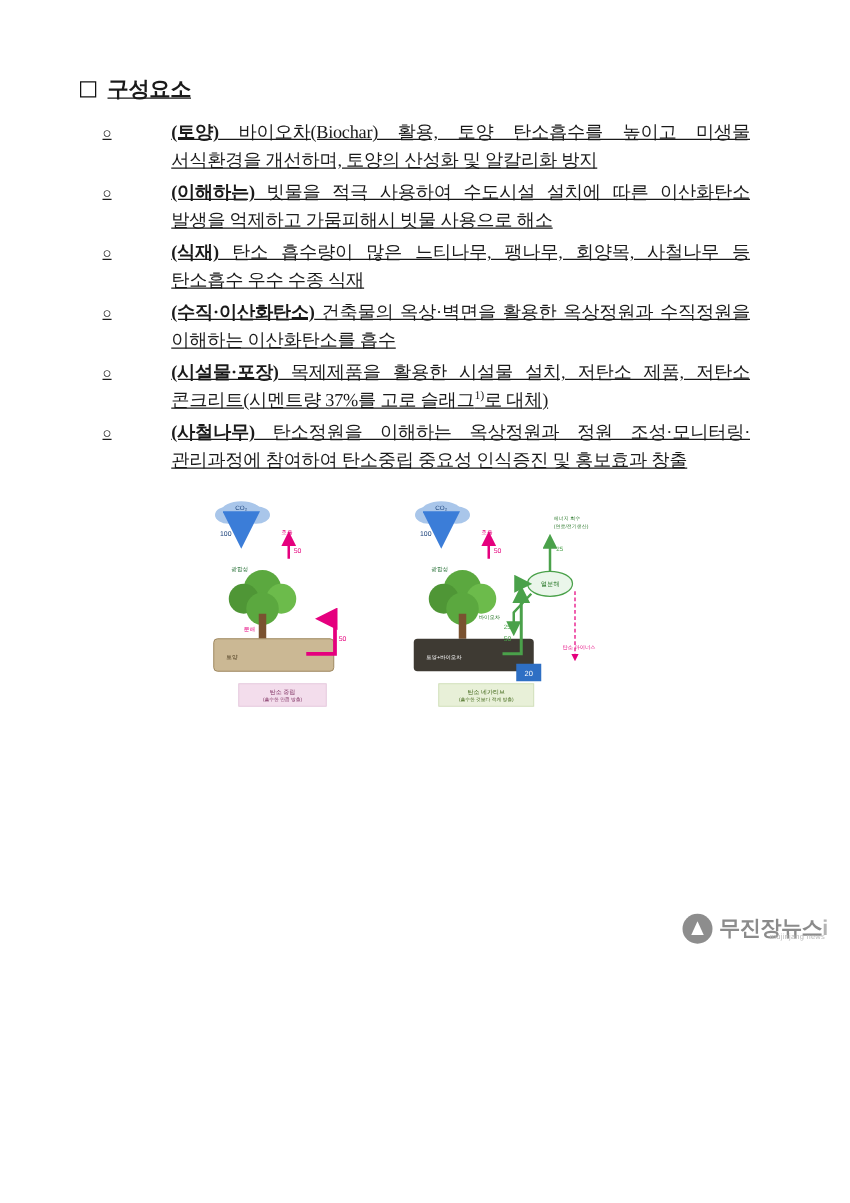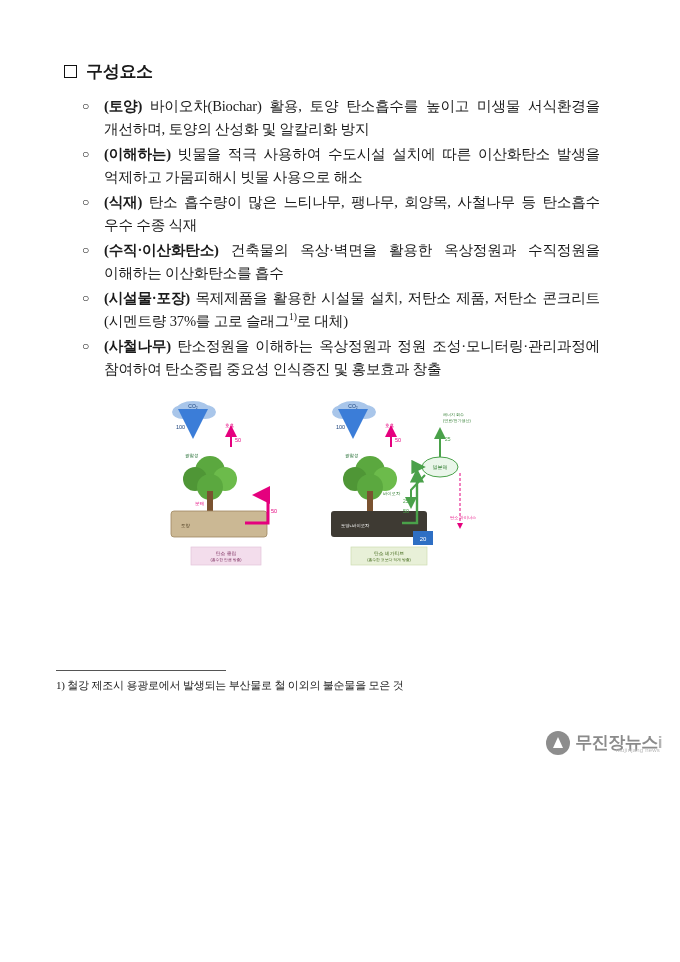--- a/index.html
+++ b/index.html
@@ -14,20 +14,21 @@
     color: #1a1a1a;
     position: relative;
     overflow: hidden;
   }
   .page {
     position: relative;
     width: 680px;
     height: 773px;
     box-sizing: border-box;
     padding: 60px 80px 0 56px;
+    text-decoration: underline;
   }
   
   .heading {
     display: flex;
     align-items: center;
     gap: 9px;
     margin-left: 8px;
     margin-bottom: 12px;
   }
   .heading .sq {
@@ -61,20 +62,21 @@
     padding-left: 26px;
     color: #111;
   }
   .list .content {
     flex: 1 1 auto;
     font-size: 14.6px;
     line-height: 23px;
     text-align: justify;
     letter-spacing: -0.2px;
     word-break: keep-all;
+    margin-left: 33px;
   }
   .list .content b {
     font-weight: bold;
   }
   sup.fn {
     font-size: 9.5px;
     vertical-align: super;
     line-height: 0;
   }
   
@@ -291,24 +293,20 @@
         <rect x="258" y="136" width="20" height="14" fill="#2e6fc4"></rect>
         <text x="268" y="146" font-size="6" fill="#ffffff" text-anchor="middle" font-family="Liberation Sans, sans-serif">20</text>
 
         <rect x="196" y="152" width="76" height="18" fill="#e8f0d8" stroke="#cdddb3" stroke-width="0.7"></rect>
         <text x="234" y="160" font-size="4.8" fill="#3c6313" text-anchor="middle" font-family="Liberation Sans, sans-serif">탄소 네가티브</text>
         <text x="234" y="166" font-size="3.8" fill="#3c6313" text-anchor="middle" font-family="Liberation Sans, sans-serif">(흡수한 것보다 적게 방출)</text>
       </svg>
     </div>
   </div>
 
-  <div class="footnote">
-    <div class="rule"></div>
-    <div class="ftext">1) 철강 제조시 용광로에서 발생되는 부산물로 철 이외의 불순물을 모은 것</div>
-  </div>
 
   <div class="logo">
     <span class="mark"></span>
     <span class="ltext"><span>무진장뉴스</span><span class="i">i</span></span>
     <span class="lsub">mujinjang news</span>
   </div>
 
 </div>
 
 </body></html>

